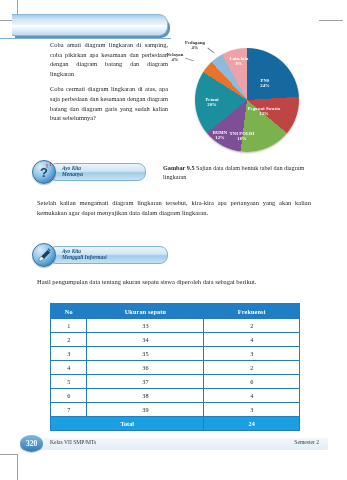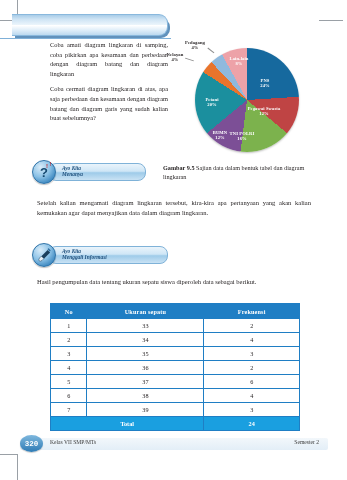--- a/index.html
+++ b/index.html
@@ -83,21 +83,21 @@
   .c-uk{width:118px;}
   .c-fr{width:96px;}
   tfoot td{background:#1a9fe0;color:#ffffff;font-weight:bold;}
 
   
   .foot-band{position:absolute;left:20px;top:438px;width:308px;height:12px;
     background:linear-gradient(to bottom,#f2f7fb,#e3eef7);border-radius:2px;}
   .pgnum{position:absolute;left:20px;top:435px;width:23px;height:17px;border-radius:50%;
     background:linear-gradient(to bottom,#7fb8de,#2e7bb5);
     display:flex;align-items:center;justify-content:center;
-    font-family:Liberation Mono, monospace;font-weight:bold;font-size:7.5px;color:#ffffff;
+    font-family:Liberation Serif, serif;font-weight:bold;font-size:7.5px;color:#ffffff;
     box-shadow:0 1px 1px rgba(0,0,0,.2);}
   .foot-left{position:absolute;left:50px;top:439px;font-size:5.6px;color:#3c3c3c;}
   .foot-right{position:absolute;right:28px;top:439px;font-size:5.6px;color:#3c3c3c;}
 </style>
 </head>
 <body>
 
 <div class="page">
 
   <div class="crop-v"></div>

